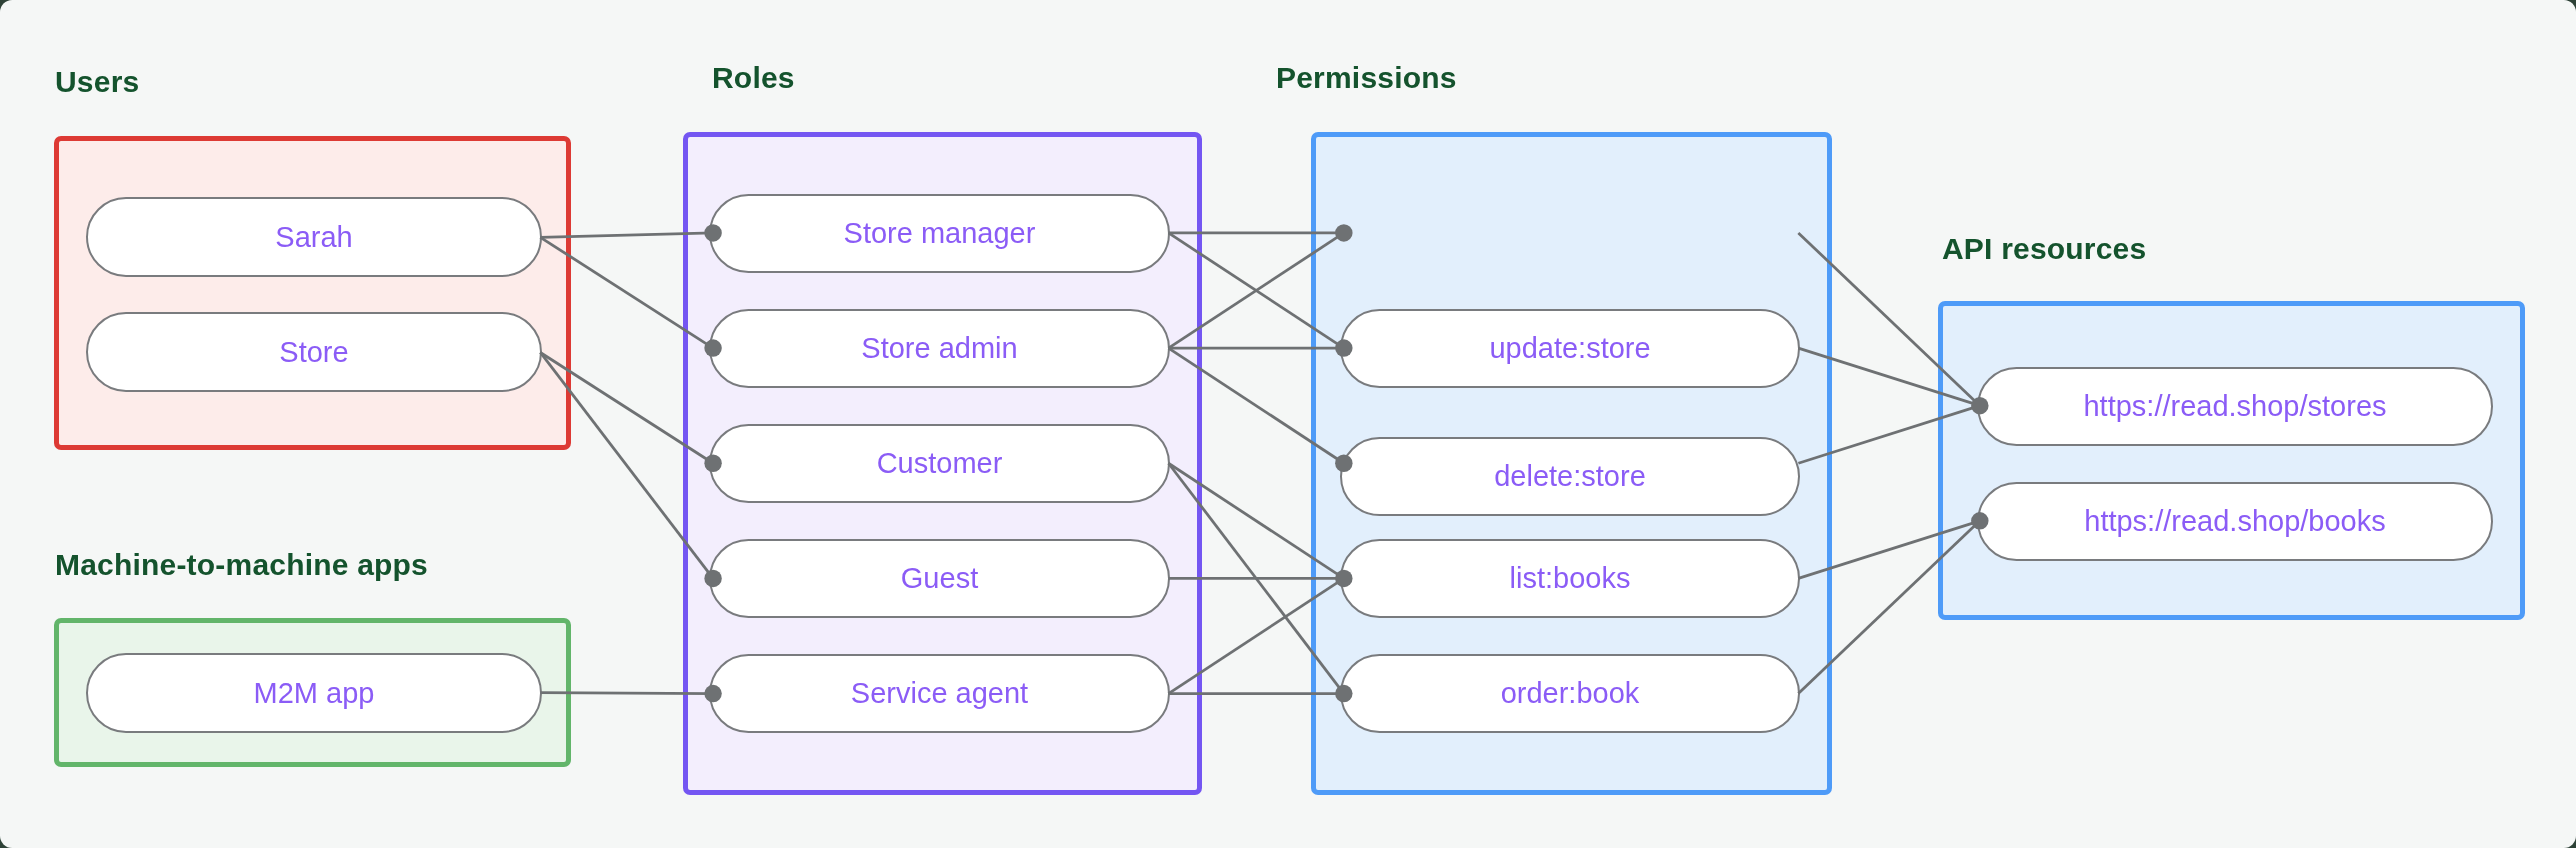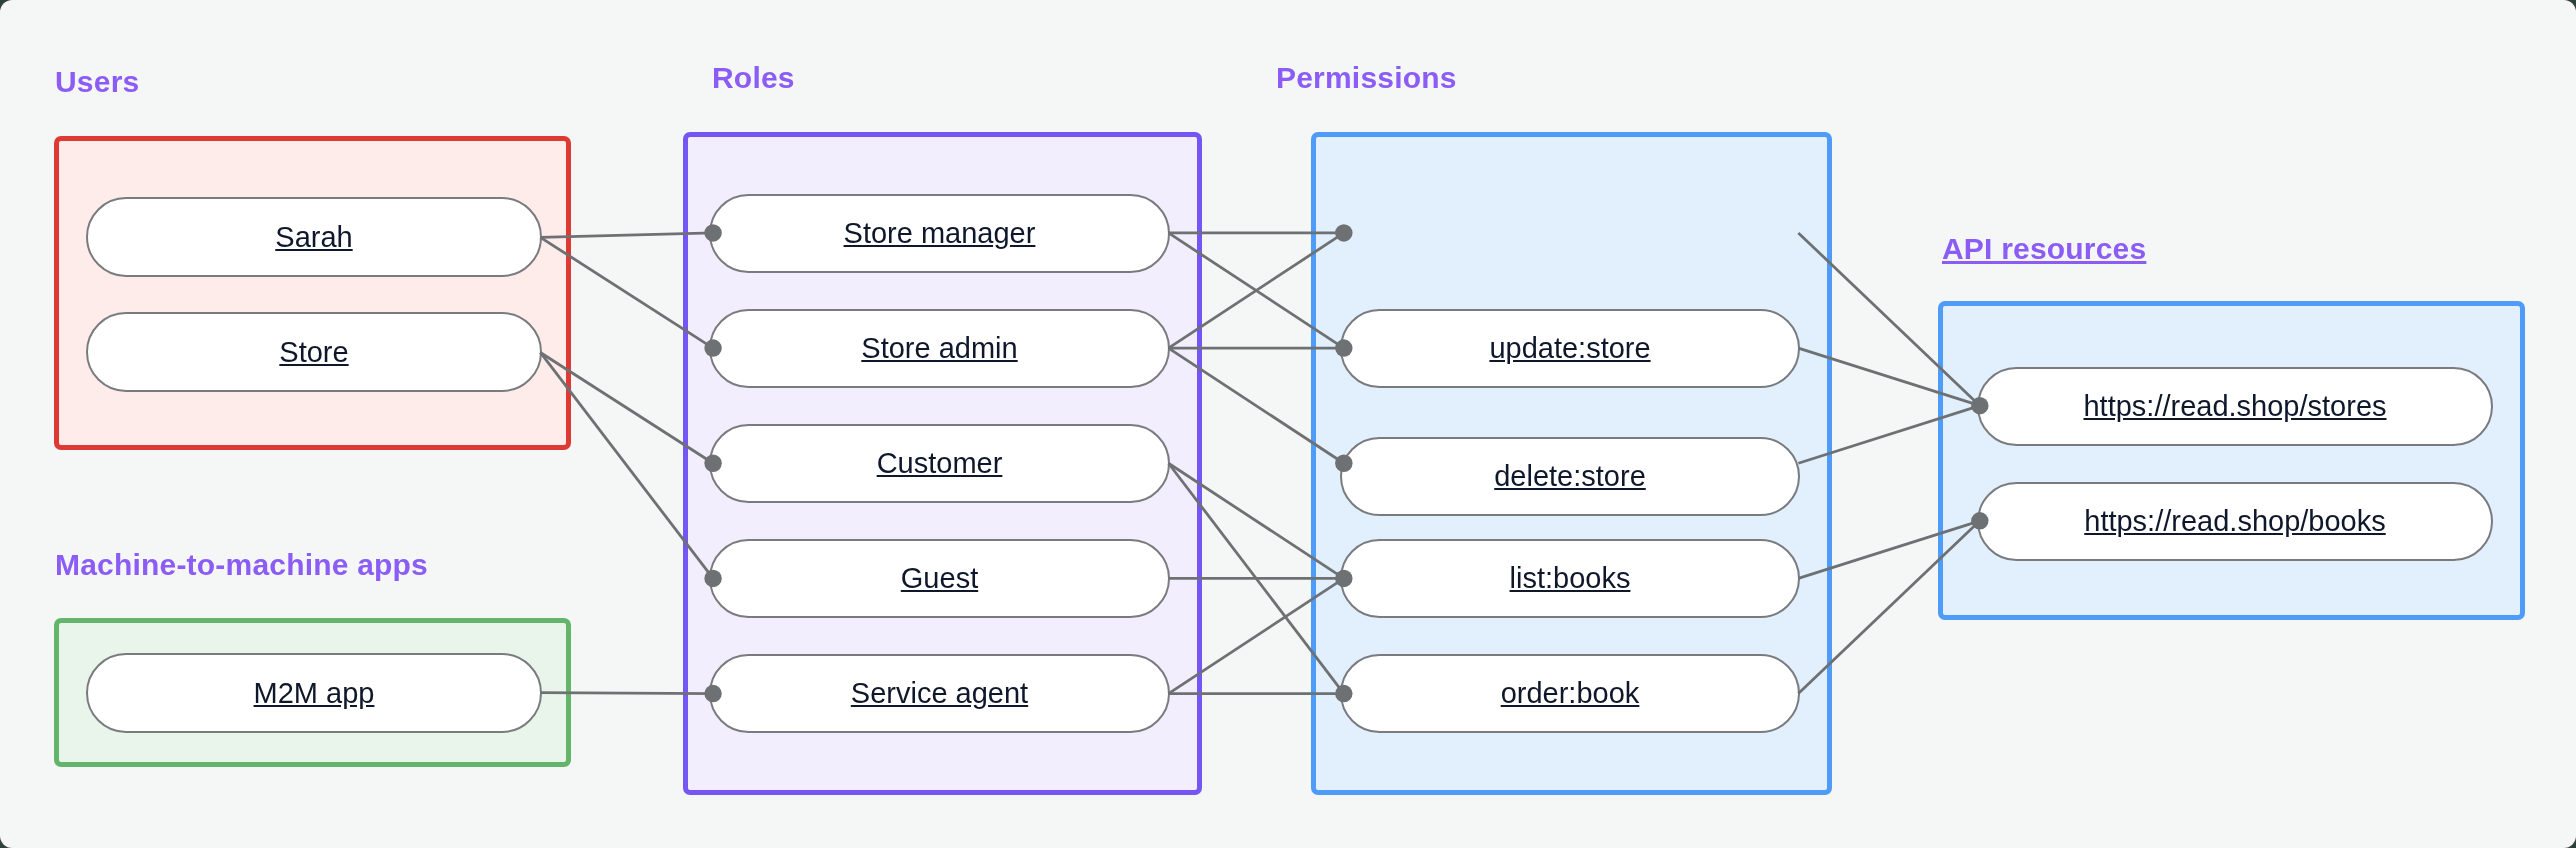--- a/index.html
+++ b/index.html
@@ -13,21 +13,21 @@
     width: 2576px; height: 848px;
     background: #f5f7f6;
     border-radius: 12.2px;
     overflow: hidden;
   }
   .group-label {
     position: absolute;
     z-index: 2;
     font-size: 30px;
     font-weight: 600;
-    color: #8b5cf6;
+    color: #14532d;
     letter-spacing: 0.2px;
     white-space: nowrap;
   }
   .group-box {
     position: absolute;
     z-index: 1;
     box-sizing: border-box;
     border: 5.2px solid #888;
     border-radius: 7px;
   }
@@ -35,23 +35,22 @@
     position: absolute;
     z-index: 5;
     box-sizing: border-box;
     background: #ffffff;
     border: 2.6px solid #797b7e;
     border-radius: 52px;
     display: flex;
     align-items: center;
     justify-content: center;
     font-size: 29px;
-    color: #0f172a;
+    color: #8b5cf6;
     white-space: nowrap;
-    text-decoration: underline;
   }
   #edges {
     position: absolute;
     left: 0; top: 0;
     z-index: 10;
     pointer-events: none;
   }
 </style>
 </head>
 <body>
@@ -75,21 +74,21 @@
   <div class="pill" style="left:709px; top:539px; width:461px; height:79px;">Guest</div>
   <div class="pill" style="left:709px; top:654px; width:461px; height:79px;">Service agent</div>
 
   <div class="group-label" style="left:1276px; top:61px;">Permissions</div>
   <div class="group-box" style="left: 1311px; top: 132px; width: 521px; height: 663px; border-color: rgb(78, 155, 248); background-color: rgb(226, 239, 252);"></div>
   <div class="pill" style="left:1340px; top:309px; width:460px; height:79px;">update:store</div>
   <div class="pill" style="left:1340px; top:437px; width:460px; height:79px;">delete:store</div>
   <div class="pill" style="left:1340px; top:539px; width:460px; height:79px;">list:books</div>
   <div class="pill" style="left:1340px; top:654px; width:460px; height:79px;">order:book</div>
 
-  <div class="group-label" style="left:1942px; top:232px;text-decoration:underline;">API resources</div>
+  <div class="group-label" style="left:1942px; top:232px;">API resources</div>
   <div class="group-box" style="left: 1938px; top: 301px; width: 587px; height: 319px; border-color: rgb(78, 155, 248); background-color: rgb(226, 239, 252);"></div>
   <div class="pill" style="left:1977px; top:367px; width:516px; height:79px;">https://read.shop/stores</div>
   <div class="pill" style="left:1977px; top:482px; width:516px; height:79px;">https://read.shop/books</div>
 
   <svg id="edges" width="2576" height="848" viewBox="0 0 2952 972">
       <line x1="619" y1="272" x2="817" y2="267" stroke="#6e7173" stroke-width="3.2"></line>
       <line x1="619" y1="272" x2="817" y2="399" stroke="#6e7173" stroke-width="3.2"></line>
       <line x1="619" y1="404" x2="817" y2="531" stroke="#6e7173" stroke-width="3.2"></line>
       <line x1="619" y1="404" x2="817" y2="663" stroke="#6e7173" stroke-width="3.2"></line>
       <line x1="619" y1="794" x2="817" y2="795" stroke="#6e7173" stroke-width="3.2"></line>

